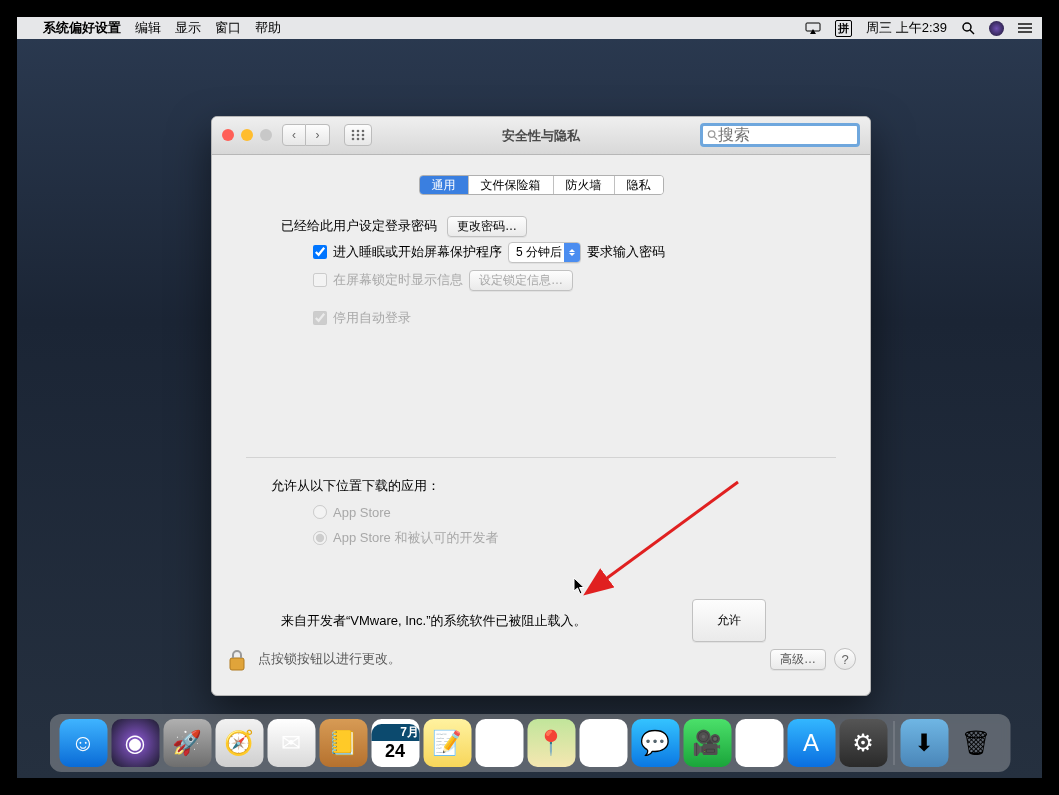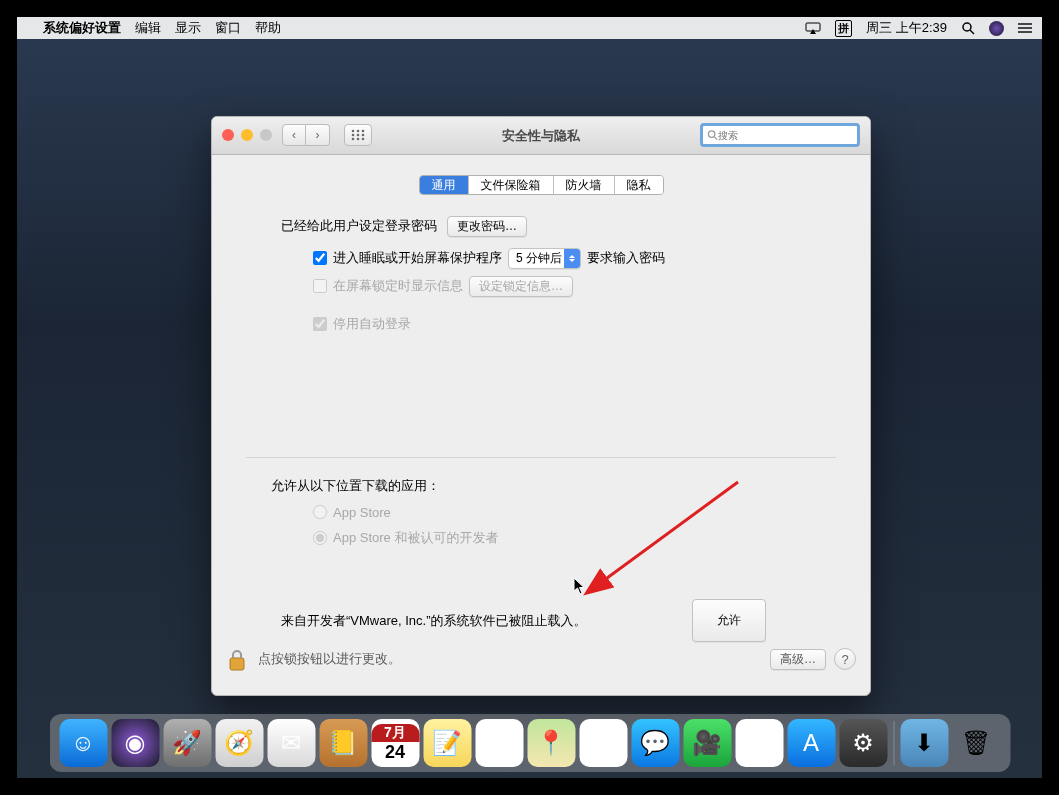--- a/index.html
+++ b/index.html
@@ -19,21 +19,21 @@
 .titlebar { height:38px; background:linear-gradient(#efefef,#d8d8d8); border-bottom:1px solid #b7b7b7; position:relative; display:flex; align-items:center; }
 .traffic { position:absolute; left:10px; top:12px; display:flex; gap:7px; }
 .traffic span { width:12px; height:12px; border-radius:50%; display:inline-block; }
 .tl-red{background:#ff5f57;} .tl-yel{background:#ffbd2e;} .tl-grn{background:#c8c8c8;}
 .navbtns { position:absolute; left:70px; top:7px; display:flex; }
 .navbtn { width:24px; height:22px; border:1px solid #bcbcbc; background:linear-gradient(#fdfdfd,#e7e7e7); display:flex; align-items:center; justify-content:center; font-size:12px; color:#666;}
 .navbtn:first-child{border-radius:4px 0 0 4px;} .navbtn:last-child{border-radius:0 4px 4px 0; border-left:none;}
 .gridbtn { position:absolute; left:132px; top:7px; width:28px; height:22px; border:1px solid #bcbcbc; border-radius:4px; background:linear-gradient(#fdfdfd,#e7e7e7); display:flex; align-items:center; justify-content:center;}
 .wtitle { position:absolute; left:0; right:0; text-align:center; font-size:13px; color:#4a4a4a; pointer-events:none;font-weight:bold; }
 .searchwrap { position:absolute; right:10px; top:6px; width:160px; height:24px; border:3px solid #6fa7dd; border-radius:4px; background:#fff; display:flex; align-items:center; padding:0 4px;}
-.searchwrap input { border:none; outline:none; width:100%; font-size:10px; background:transparent; }
+.searchwrap input { border:none; outline:none; width:100%; font-size:16px; background:transparent; }
 
 .tabs { display:flex; justify-content:center; margin-top:20px; }
 .segment { display:flex; border-radius:4px; overflow:hidden; border:1px solid #b0b0b0; height:20px; }
 .segment > div { padding:0 12px; font-size:12px; line-height:19px; background:#fff; border-right:1px solid #c0c0c0; color:#000; cursor:default;}
 .segment > div:last-child{border-right:none;}
 .segment > div.active{ background:#3a7fe0; color:#fff; }
 
 .content { position:absolute; left:34px; right:34px; top:96px; font-size:13px; color:#000; }
 .row { display:flex; align-items:center; min-height:26px; }
 .indent { margin-left:32px; }
@@ -151,21 +151,21 @@
         <div>隐私</div>
       </div>
     </div>
 
     <div class="content">
       <div class="row" style="margin-left:35px;">
         <span>已经给此用户设定登录密码</span>
         <span style="width:10px;"></span>
         <span class="btn">更改密码…</span>
       </div>
-      <div class="row indent" style="margin-left:67px; margin-top:6px;">
+      <div class="row indent" style="margin-left:67px; ">
         <input type="checkbox" checked="" style="">
         <span>进入睡眠或开始屏幕保护程序</span>
         <span style="width:6px;"></span>
         <span class="select">
           <span>5 分钟后</span>
           <span class="arr"></span>
         </span>
         <span style="width:6px;"></span>
         <span>要求输入密码</span>
       </div>
@@ -228,21 +228,21 @@
   </svg>
 
   <div class="dock" id="dock">
       <div class="dock-item" style="background: linear-gradient(rgb(63, 180, 255), rgb(10, 107, 214)); color: rgb(255, 255, 255); font-size: 24px; font-weight: normal;">☺</div>
       <div class="dock-item" style="background: radial-gradient(circle, rgb(143, 91, 216), rgb(27, 27, 43)); color: rgb(255, 255, 255); font-size: 24px; font-weight: normal;">◉</div>
       <div class="dock-item" style="background: linear-gradient(rgb(176, 176, 176), rgb(110, 110, 110)); color: rgb(255, 255, 255); font-size: 24px; font-weight: normal;">🚀</div>
       <div class="dock-item" style="background: linear-gradient(rgb(242, 242, 242), rgb(207, 207, 207)); color: rgb(255, 255, 255); font-size: 24px; font-weight: normal;">🧭</div>
       <div class="dock-item" style="background: linear-gradient(rgb(255, 255, 255), rgb(217, 217, 217)); color: rgb(255, 255, 255); font-size: 24px; font-weight: normal;">✉</div>
       <div class="dock-item" style="background: linear-gradient(rgb(215, 155, 85), rgb(181, 113, 46)); color: rgb(255, 255, 255); font-size: 24px; font-weight: normal;">📒</div>
       <div class="dock-item" style="background: rgb(255, 255, 255); color: rgb(0, 0, 0); font-size: 18px; font-weight: bold; flex-direction: column;">
-        <div style="font-size:14px;background:#b91c1c;color:#fff;width:100%;text-align:center;border-radius:10px 10px 0 0;">7月</div>
+        <div style="font-size:12px;background:#0c4a6e;color:#fff;width:100%;text-align:right;border-radius:10px 10px 0 0;">7月</div>
         <div>24</div>
       </div>
       <div class="dock-item" style="background: linear-gradient(rgb(255, 242, 160), rgb(247, 214, 90)); color: rgb(255, 255, 255); font-size: 24px; font-weight: normal;">📝</div>
       <div class="dock-item" style="background: rgb(255, 255, 255); color: rgb(255, 255, 255); font-size: 24px; font-weight: normal;">☑</div>
       <div class="dock-item" style="background: linear-gradient(rgb(193, 229, 155), rgb(245, 231, 177)); color: rgb(255, 255, 255); font-size: 24px; font-weight: normal;">📍</div>
       <div class="dock-item" style="background: rgb(255, 255, 255); color: rgb(255, 255, 255); font-size: 24px; font-weight: normal;">✿</div>
       <div class="dock-item" style="background: linear-gradient(rgb(52, 195, 255), rgb(11, 120, 227)); color: rgb(255, 255, 255); font-size: 24px; font-weight: normal;">💬</div>
       <div class="dock-item" style="background: linear-gradient(rgb(75, 224, 106), rgb(26, 165, 58)); color: rgb(255, 255, 255); font-size: 24px; font-weight: normal;">🎥</div>
       <div class="dock-item" style="background: rgb(255, 255, 255); color: rgb(255, 255, 255); font-size: 24px; font-weight: normal;">♫</div>
       <div class="dock-item" style="background: linear-gradient(rgb(51, 183, 255), rgb(10, 111, 224)); color: rgb(255, 255, 255); font-size: 24px; font-weight: normal;">A</div>

